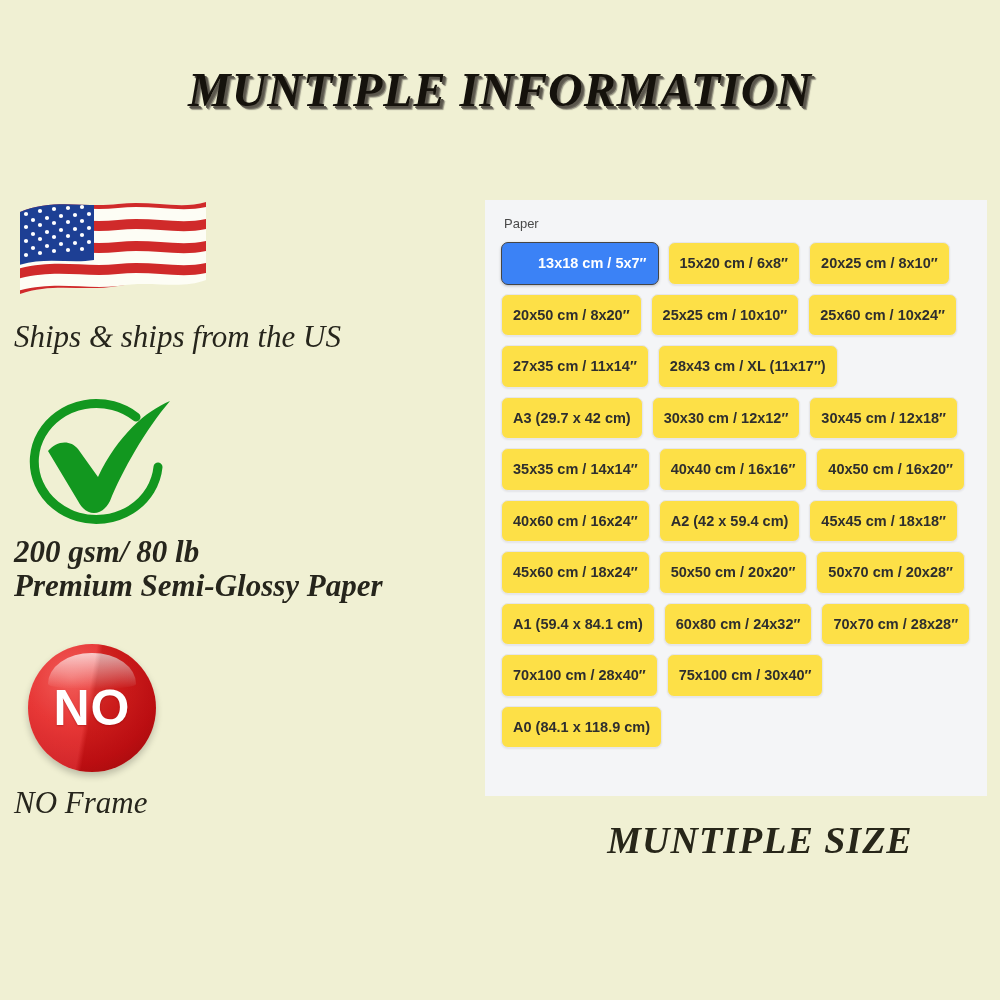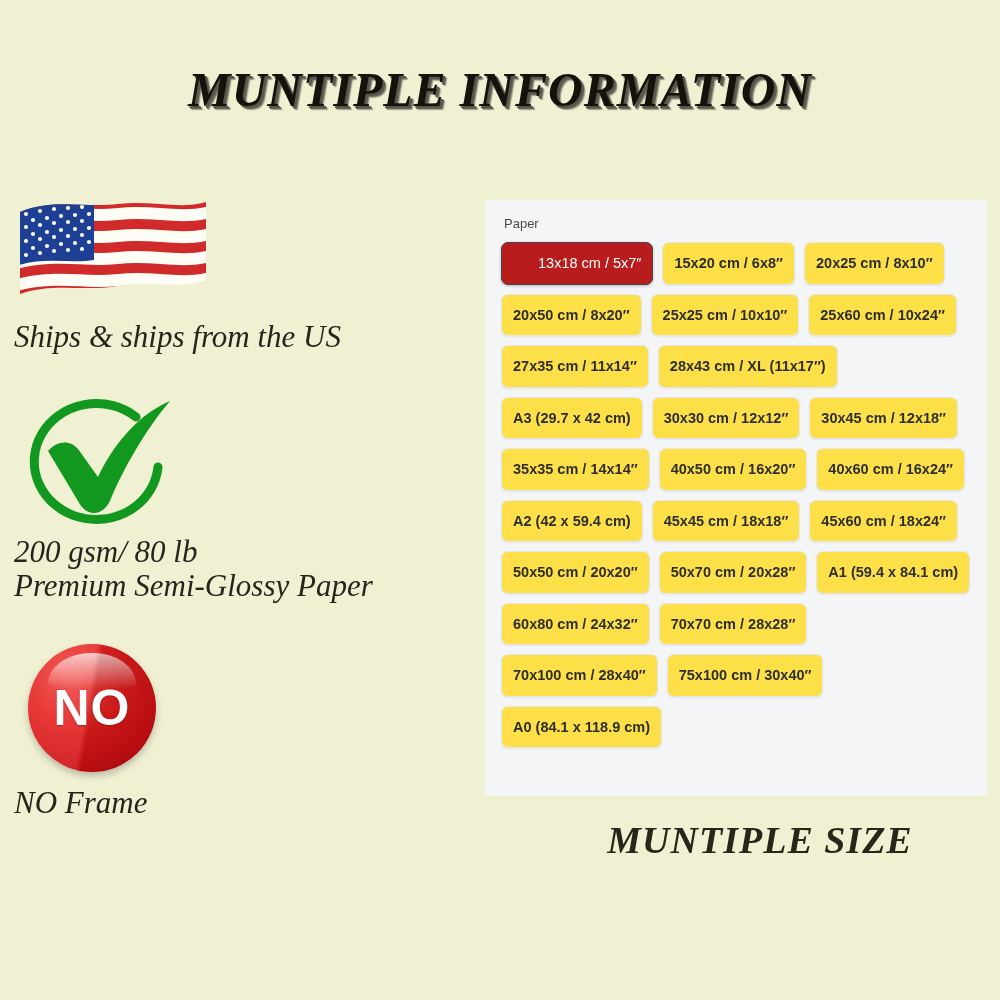--- a/index.html
+++ b/index.html
@@ -136,24 +136,24 @@
     box-shadow: 0 1px 2px rgba(20,20,40,.07);
     color: #2e2e2e;
     font-size: 14.5px;
     line-height: 1;
     padding: 13px 11px;
     white-space: nowrap;
     font-family: "Liberation Sans", sans-serif;
     font-weight: bold;
   }
   .chip.selected {
-    background: #b91c1c;
+    background: #3b82f6;
     border-color: #454545;
     color: #ffffff;
-    font-weight: normal;
+    font-weight: bold;
     box-shadow: 0 1px 3px rgba(0,0,0,.25);
     padding-left: 36px;
   }
 
   
   .multi-size {
     position: absolute;
     left: 560px;
     top: 818px;
     width: 400px;
@@ -229,21 +229,21 @@
               <circle cx="40" cy="57" r="2.1"></circle>
             <circle cx="54" cy="56" r="2.1"></circle>
               <circle cx="68" cy="55" r="2.1"></circle>
           </g>
         </g>
       </svg>
     </div>
     <div class="feature-caption">Ships &amp; ships from the US</div>
   </div>
 
-  <div class="feature" style="margin-top:34px;">
+  <div class="feature" style="margin-top:34px;font-weight:bold;">
     <div class="check-wrap">
       <svg viewBox="0 0 168 140" width="168" height="140" aria-hidden="true">
         <path d="M118,28 A62,58 0 1 0 140,78" fill="none" stroke="#12971f" stroke-width="9" stroke-linecap="round"></path>
         <path d="M30,62 C38,52 52,50 60,60 L80,88 C100,46 128,22 152,12
                  C128,40 104,82 92,112 C84,128 68,128 60,112 Z" fill="#12971f"></path>
       </svg>
     </div>
     <div class="feature-caption two-line">
       <div>200 gsm/ 80 lb</div>
       <div>Premium Semi-Glossy Paper</div>
@@ -269,20 +269,21 @@
       <div class="chip">20x25 cm / 8x10″</div>
       <div class="chip">20x50 cm / 8x20″</div>
       <div class="chip">25x25 cm / 10x10″</div>
       <div class="chip">25x60 cm / 10x24″</div>
       <div class="chip">27x35 cm / 11x14″</div>
       <div class="chip">28x43 cm / XL (11x17″)</div>
       <div class="chip">A3 (29.7 x 42 cm)</div>
       <div class="chip">30x30 cm / 12x12″</div>
       <div class="chip">30x45 cm / 12x18″</div>
       <div class="chip">35x35 cm / 14x14″</div>
+      <div class="chip">40x40 cm / 16x16″</div>
       <div class="chip">40x50 cm / 16x20″</div>
       <div class="chip">40x60 cm / 16x24″</div>
       <div class="chip">A2 (42 x 59.4 cm)</div>
       <div class="chip">45x45 cm / 18x18″</div>
       <div class="chip">45x60 cm / 18x24″</div>
       <div class="chip">50x50 cm / 20x20″</div>
       <div class="chip">50x70 cm / 20x28″</div>
       <div class="chip">A1 (59.4 x 84.1 cm)</div>
       <div class="chip">60x80 cm / 24x32″</div>
       <div class="chip">70x70 cm / 28x28″</div>

